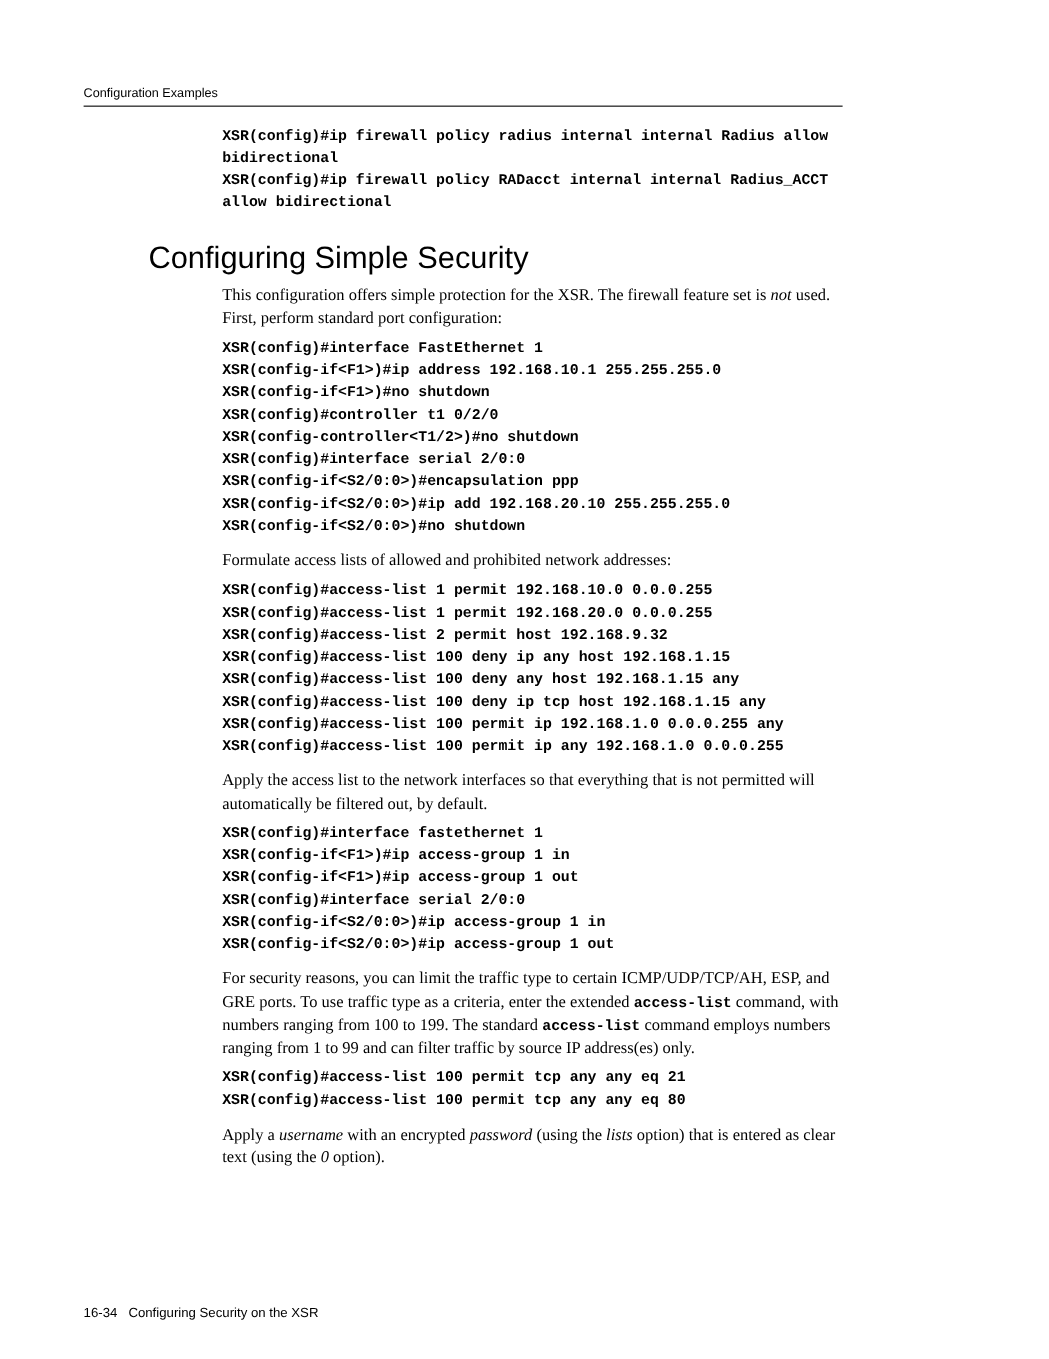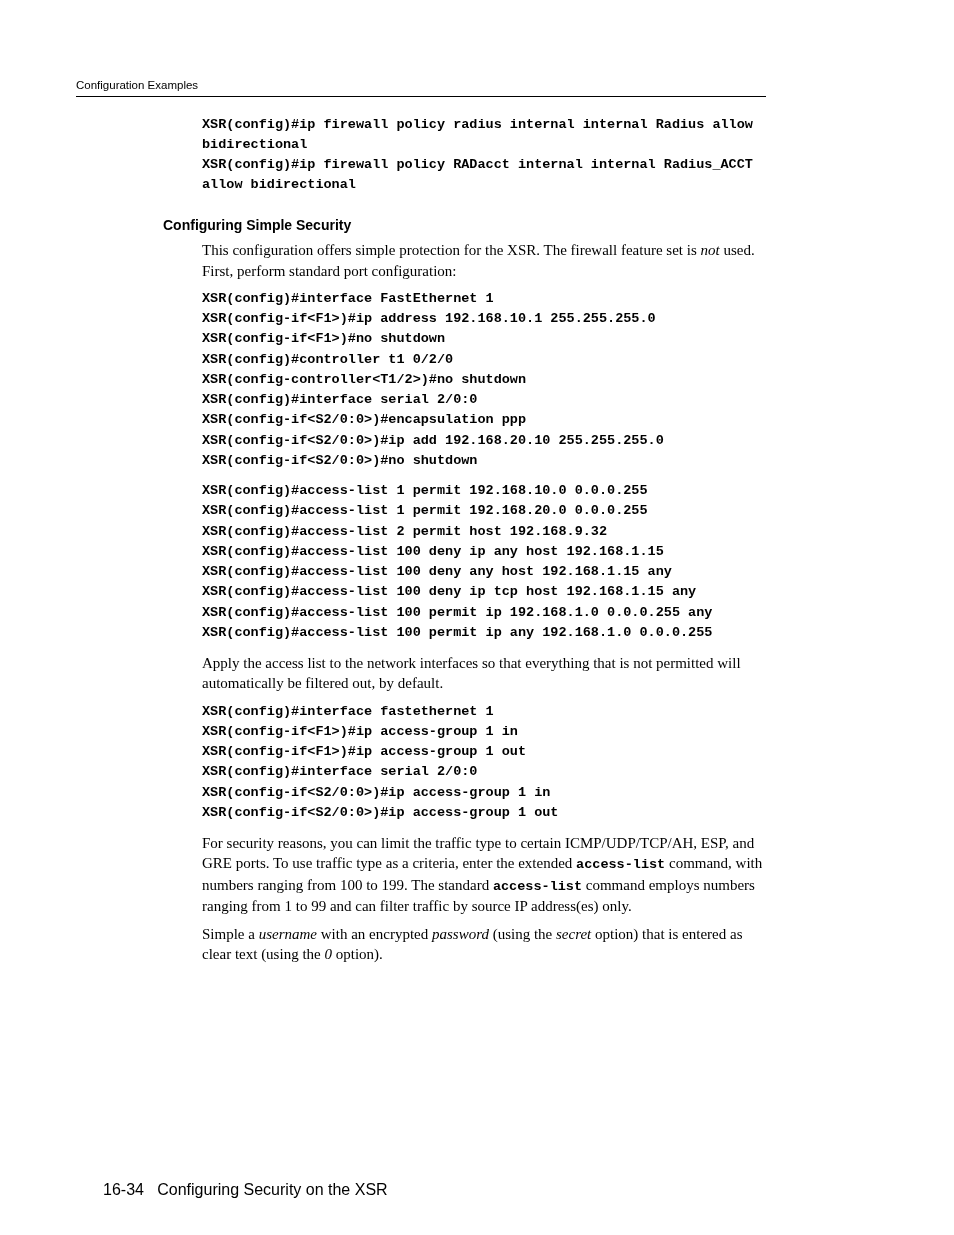--- a/index.html
+++ b/index.html
@@ -34,40 +34,39 @@
   .code-block {
     font-family: "Courier New", Courier, monospace;
     font-weight: bold;
     font-size: 13.5px;
     white-space: pre-wrap;
     line-height: 1.5;
     margin: 4px 0 10px 0;
   }
   h2.section-title {
     font-family: Arial, Helvetica, sans-serif;
-    font-weight: bold;
-    font-size: 14px;
-    margin: 20px 0 6px 87px;
+    font-weight: normal;
+    font-size: 28px;
+    margin: 20px 0 6px 59px;
   }
   p.body {
     margin: 6px 0 8px 0;
   }
   .mono-inline {
     font-family: "Courier New", Courier, monospace;
     font-weight: bold;
     font-size: 13.5px;
     text-align: right;
   }
   .footer {
     position: absolute;
     bottom: 34px;
     left: 76px;
     font-family: Arial, Helvetica, sans-serif;
-    font-size: 16px;
-    margin-left: 27px;
+    font-size: 12px;
   }
   em { font-style: italic; }
 </style>
 </head>
 <body>
 
 <div class="page">
 
   <div class="running-head">Configuration Examples</div>
   <hr class="hr">
@@ -88,20 +87,21 @@
     <div class="code-block"><span>XSR(config)#interface FastEthernet 1</span>
 <span>XSR(config-if&lt;F1&gt;)#ip address 192.168.10.1 255.255.255.0</span>
 <span>XSR(config-if&lt;F1&gt;)#no shutdown</span>
 <span>XSR(config)#controller t1 0/2/0</span>
 <span>XSR(config-controller&lt;T1/2&gt;)#no shutdown</span>
 <span>XSR(config)#interface serial 2/0:0</span>
 <span>XSR(config-if&lt;S2/0:0&gt;)#encapsulation ppp</span>
 <span>XSR(config-if&lt;S2/0:0&gt;)#ip add 192.168.20.10 255.255.255.0</span>
 <span>XSR(config-if&lt;S2/0:0&gt;)#no shutdown</span></div>
 
+    <p class="body" style="margin-top:0;">Formulate access lists of allowed and prohibited network addresses:</p>
 
     <div class="code-block"><span>XSR(config)#access-list 1 permit 192.168.10.0 0.0.0.255</span>
 <span>XSR(config)#access-list 1 permit 192.168.20.0 0.0.0.255</span>
 <span>XSR(config)#access-list 2 permit host 192.168.9.32</span>
 <span>XSR(config)#access-list 100 deny ip any host 192.168.1.15</span>
 <span>XSR(config)#access-list 100 deny any host 192.168.1.15 any</span>
 <span>XSR(config)#access-list 100 deny ip tcp host 192.168.1.15 any</span>
 <span>XSR(config)#access-list 100 permit ip 192.168.1.0 0.0.0.255 any</span>
 <span>XSR(config)#access-list 100 permit ip any 192.168.1.0 0.0.0.255</span></div>
 
@@ -112,23 +112,25 @@
 <span>XSR(config-if&lt;F1&gt;)#ip access-group 1 out</span>
 <span>XSR(config)#interface serial 2/0:0</span>
 <span>XSR(config-if&lt;S2/0:0&gt;)#ip access-group 1 in</span>
 <span>XSR(config-if&lt;S2/0:0&gt;)#ip access-group 1 out</span></div>
 
     <p class="body" style="margin-top:0;">
       <span>For security reasons, you can limit the traffic type to certain ICMP/UDP/TCP/AH, ESP, and GRE ports. To use traffic type as a criteria, enter the extended </span><span class="mono-inline">access-list</span><span> command, with numbers ranging from 100 to 199. The standard </span><span class="mono-inline">access-list</span><span> command employs numbers ranging from 1 to 99 and can filter traffic by source IP address(es) only.</span>
     </p>
 
 
+    <div class="code-block"><span>XSR(config)#access-list 100 permit tcp any any eq 21</span>
+<span>XSR(config)#access-list 100 permit tcp any any eq 80</span></div>
 
     <p class="body" style="margin-top:0;">
-      <span>Simple a </span><em>username</em><span> with an encrypted </span><em>password</em><span> (using the </span><em>secret</em><span> option) that is entered as clear text (using the </span><em>0</em><span> option).</span>
+      <span>Apply a </span><em>username</em><span> with an encrypted </span><em>password</em><span> (using the </span><em>lists</em><span> option) that is entered as clear text (using the </span><em>0</em><span> option).</span>
     </p>
 
 
   </div>
 
   <div class="footer">
     <span>16-34</span>&nbsp;&nbsp;&nbsp;<span>Configuring Security on the XSR</span>
   </div>
 
 </div>

